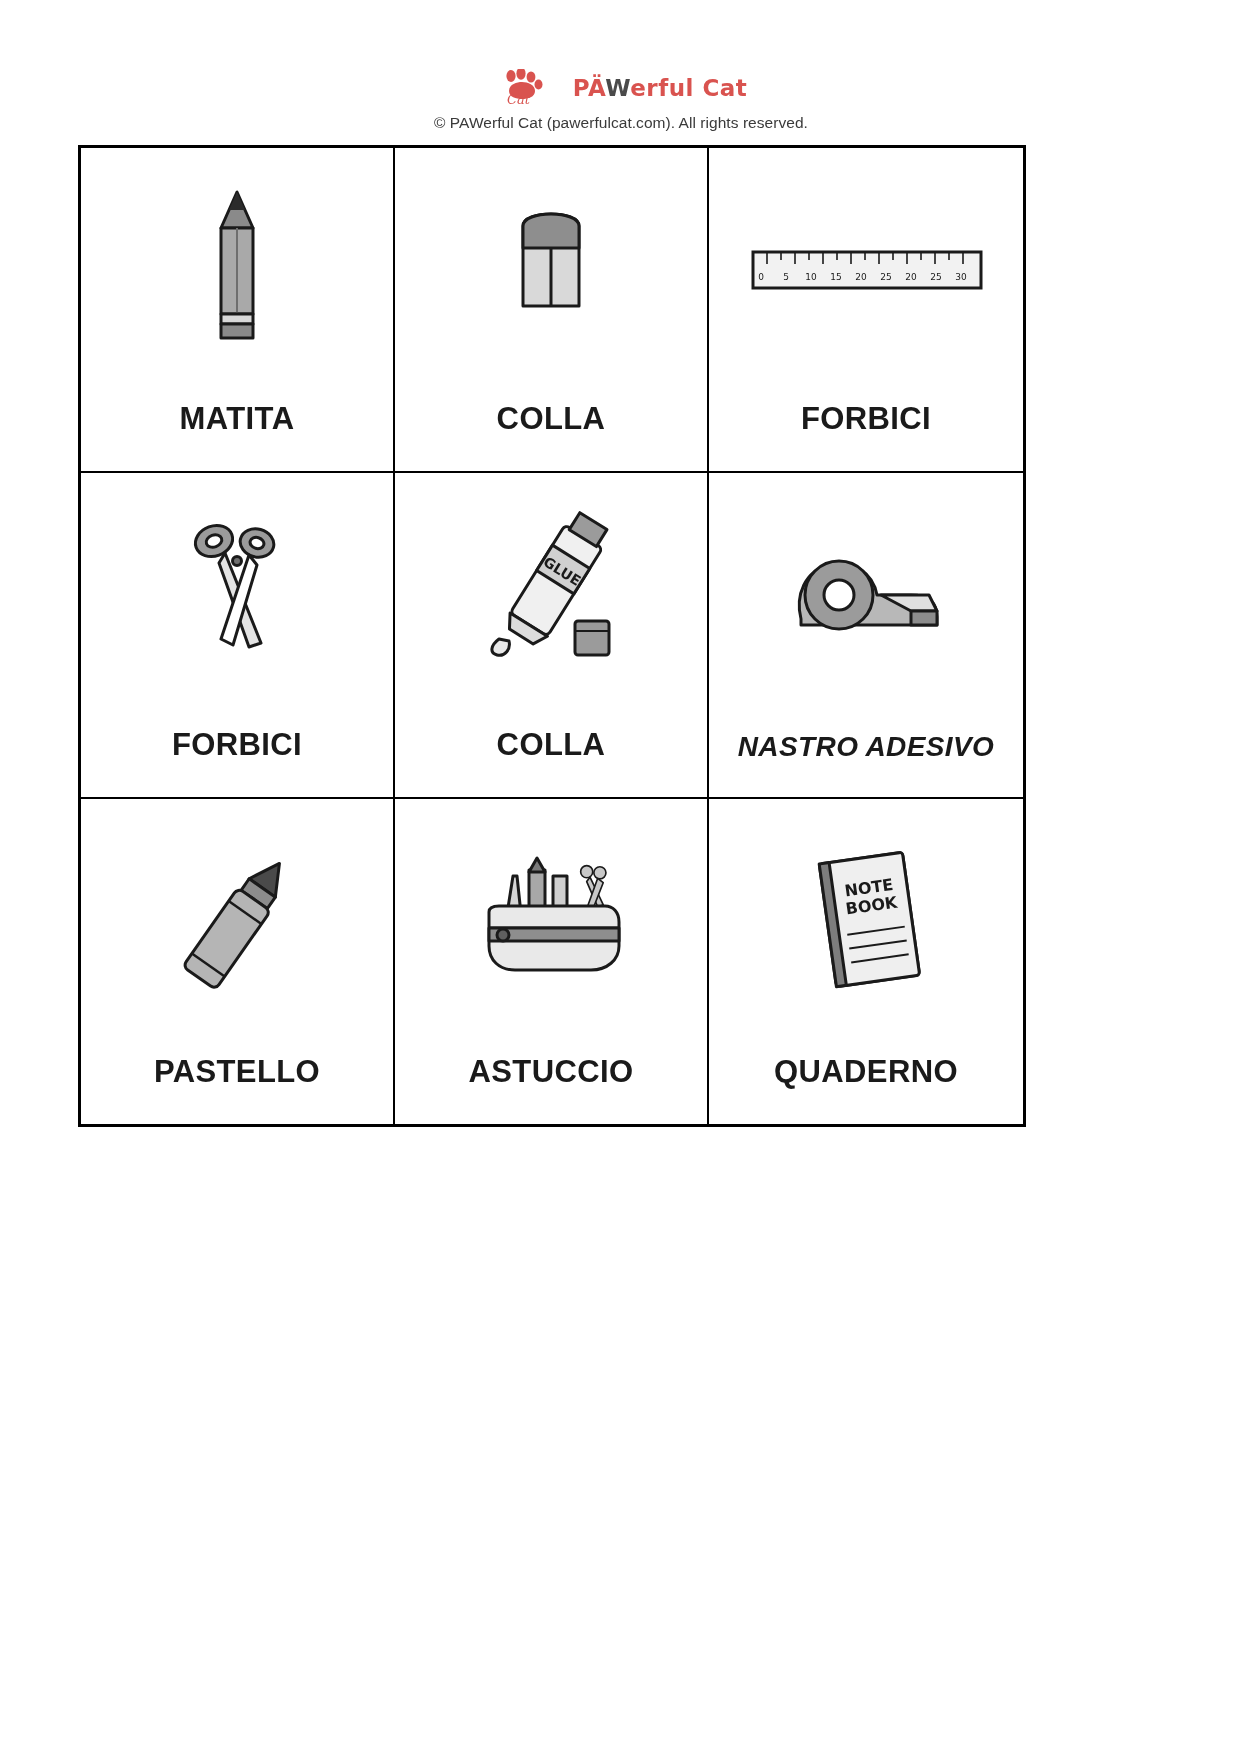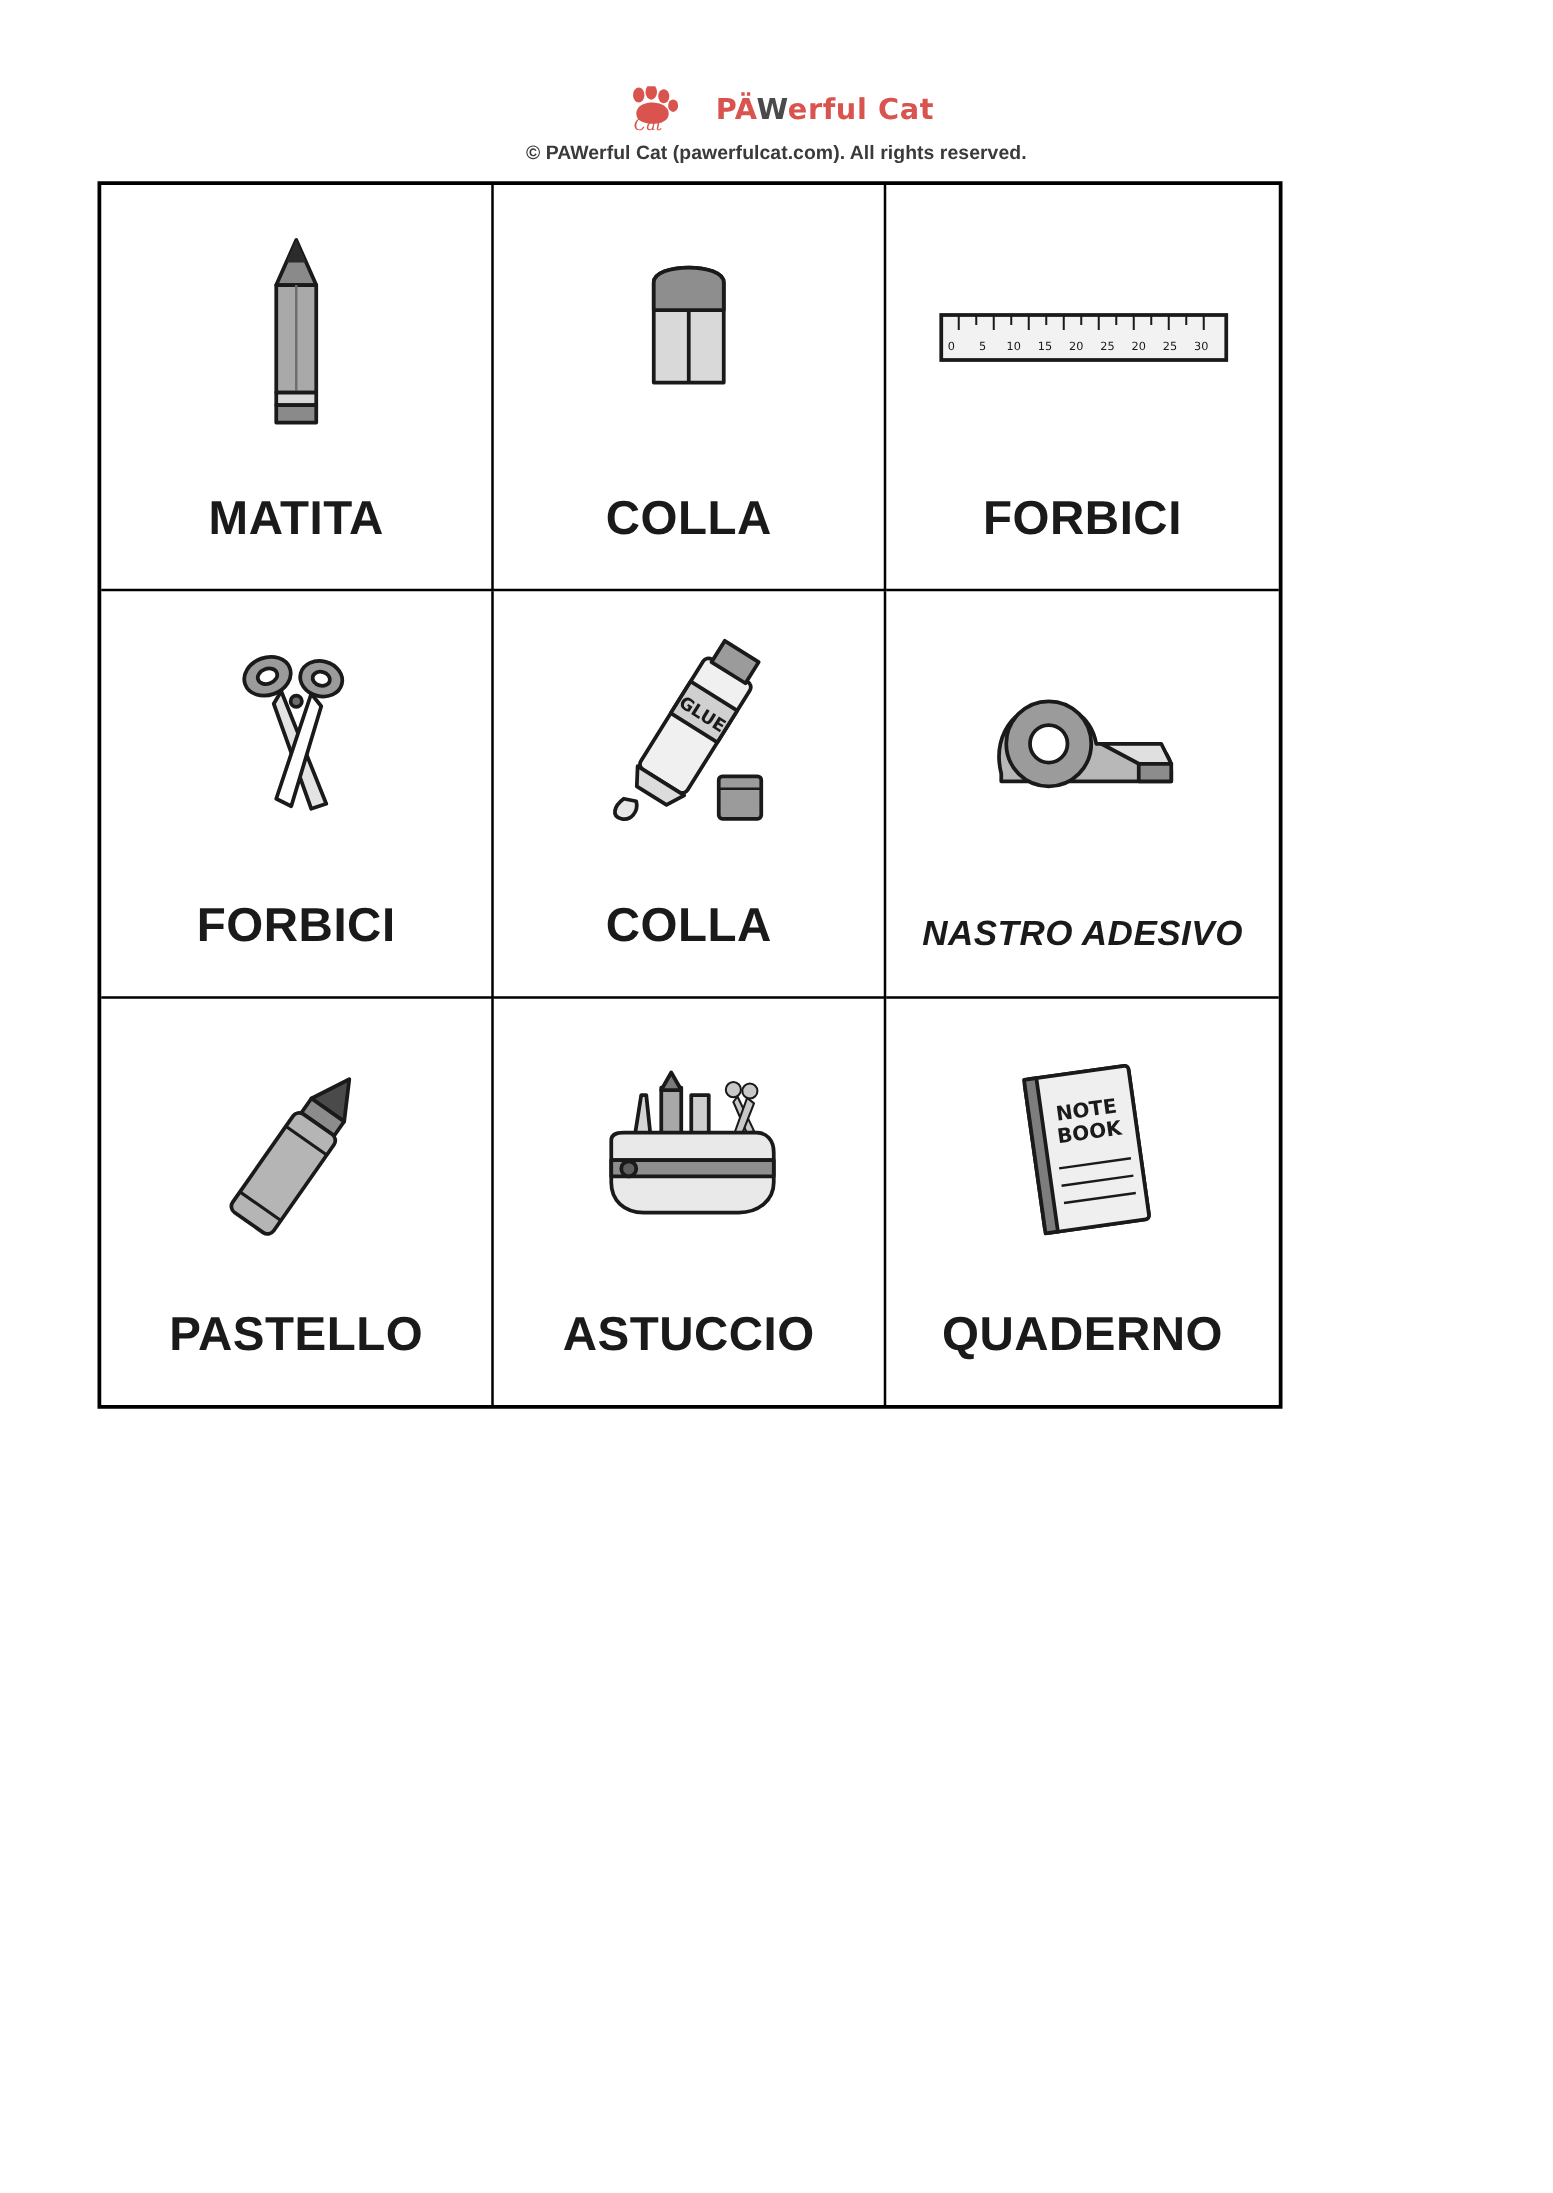--- a/index.html
+++ b/index.html
@@ -41,21 +41,21 @@
     font-weight: bold;
     font-size: 23px;
     letter-spacing: 0.5px;
     color: #d9534f;
     white-space: nowrap;
   }
   .brand-name .w-dark { color: #4a4a4a; }
   .copyright {
     margin-top: 6px;
     font-size: 15.5px;
-    font-weight: bold;
+    font-weight: normal;
     color: #3a3a3a;
     letter-spacing: 0.05px;
   }
 
   
   .grid-wrap {
     position: absolute;
     left: 78px;
     top: 145px;
     width: 948px;
@@ -90,21 +90,21 @@
     align-items: center;
     justify-content: center;
     margin-top: 18px;
   }
   .label {
     position: absolute;
     bottom: 34px;
     left: 0;
     width: 100%;
     text-align: center;
-    font-size: 38px;
+    font-size: 31px;
     font-weight: bold;
     letter-spacing: 0.4px;
     color: #1a1a1a;
     font-family: "Liberation Sans", sans-serif;
   }
   .label.small { font-size: 28px; font-style: italic; }
 </style>
 </head>
 <body>
 

